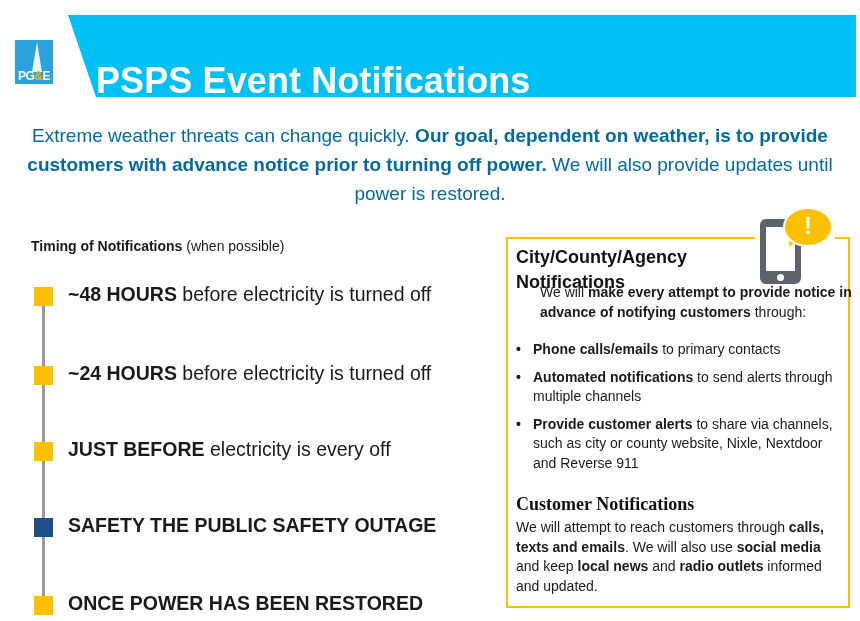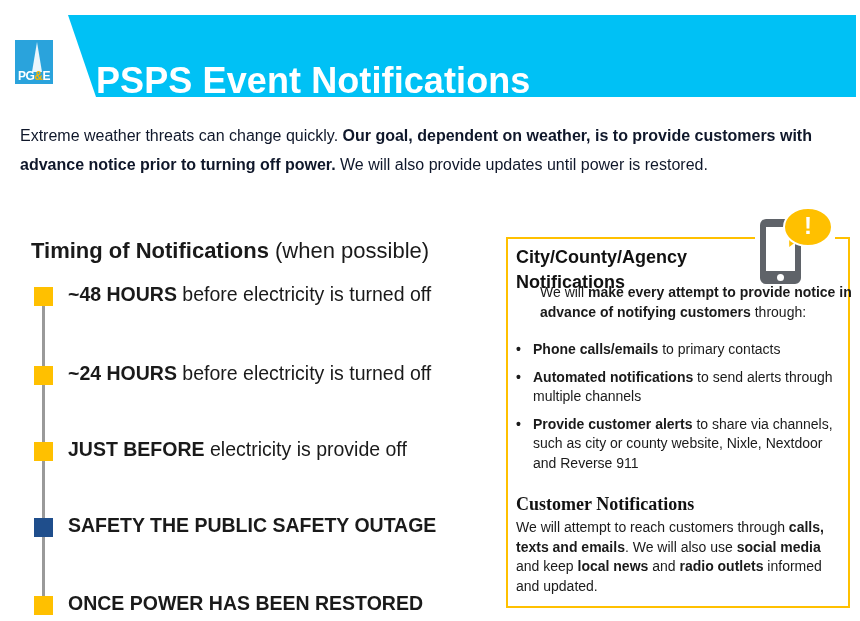--- a/index.html
+++ b/index.html
@@ -32,26 +32,26 @@
   .logo .logo-text {
     position: absolute; left: 0; bottom: 1px; width: 38px; text-align: center;
     font-size: 12px; font-weight: bold; color: #ffffff; letter-spacing: -0.5px;
     font-family: Liberation Sans, sans-serif;
   }
   .logo .amp { color: #f7b500; }
 
   
   .intro {
     position: absolute; left: 20px; top: 121px; width: 820px;
-    text-align: left; font-size: 16px; line-height: 29px; color: #0f172a;
+    text-align: center; font-size: 19px; line-height: 29px; color: #0369a1;
   }
 
   
   .timing-title {
-    position: absolute; left: 31px; top: 238px; font-size: 22px; color: #1a1a1a;
+    position: absolute; left: 31px; top: 238px; font-size: 14px; color: #1a1a1a;
   }
   .timeline-line {
     position: absolute; left: 42px; top: 300px; width: 3px; height: 300px;
     background: #9a9a9a;
   }
   .tl-item { position: absolute; left: 34px; height: 22px; }
   .tl-square {
     position: absolute; left: 0; top: 2px; width: 19px; height: 19px;
     background: #ffc000;
   }
@@ -138,21 +138,21 @@
 <div class="tl-item" style="top:285px;">
   <div class="tl-square"></div>
   <div class="tl-label"><b>~48 HOURS</b><span> before electricity is turned off</span></div>
 </div>
 <div class="tl-item" style="top:364px;">
   <div class="tl-square"></div>
   <div class="tl-label"><b>~24 HOURS</b><span> before electricity is turned off</span></div>
 </div>
 <div class="tl-item" style="top:440px;">
   <div class="tl-square"></div>
-  <div class="tl-label"><b>JUST BEFORE</b><span> electricity is provide off</span></div>
+  <div class="tl-label"><b>JUST BEFORE</b><span> electricity is every off</span></div>
 </div>
 <div class="tl-item" style="top:516px;">
   <div class="tl-square navy"></div>
   <div class="tl-label"><b>SAFETY THE PUBLIC SAFETY OUTAGE</b><span></span></div>
 </div>
 <div class="tl-item" style="top:594px;">
   <div class="tl-square"></div>
   <div class="tl-label"><b>ONCE POWER HAS BEEN RESTORED</b><span></span></div>
 </div>
 

